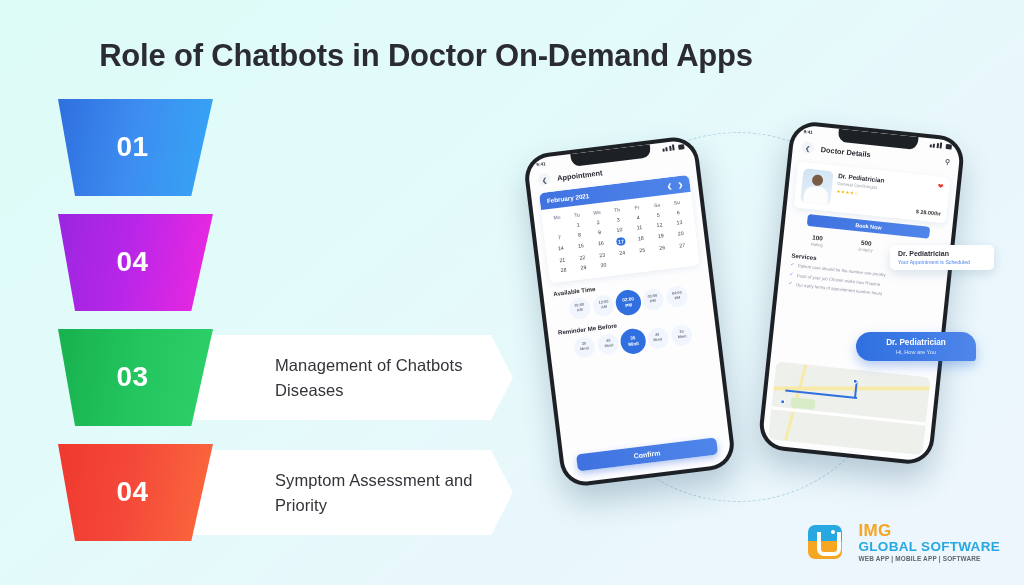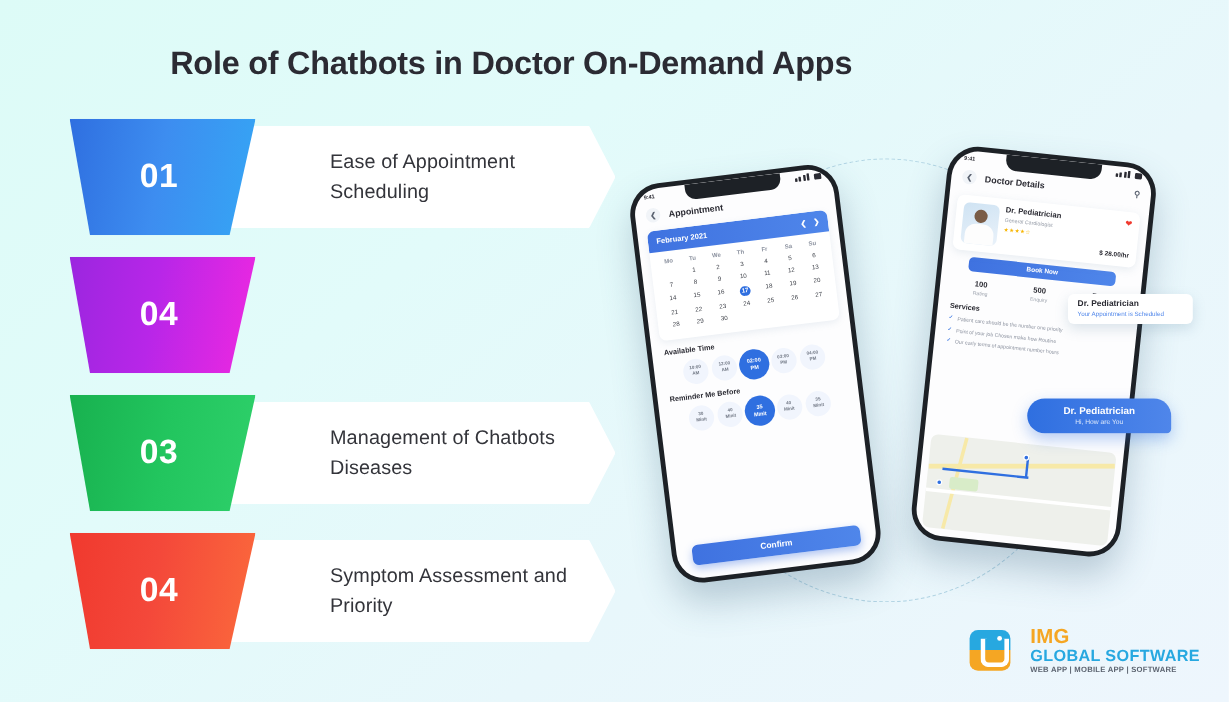--- a/index.html
+++ b/index.html
@@ -6,21 +6,21 @@
   html,body { width:1024px; height:585px; overflow:hidden; }
   body {
     font-family:"Liberation Sans", sans-serif;
     background:linear-gradient(140deg,#ddfbf7 0%,#e2fbfa 35%,#e8f7fb 65%,#eef6fd 100%);
     position:relative;
   }
 
   
   .title {
     position:absolute; top:38px; left:0; width:852px;
-    text-align:center; font-size:27px; font-weight:bold;
+    text-align:center; font-size:31px; font-weight:bold;
     color:#2b2b33; letter-spacing:-0.2px;
   }
 
   
   .steps { position:absolute; left:58px; top:105px; width:455px; }
   .step { position:relative; height:87px; margin-bottom:28px; }
 
   .step-body {
     position:absolute; left:120px; top:0; width:335px; height:85px;
     background:#fff; border-radius:7px;
@@ -214,23 +214,20 @@
   .logo-tag { font-size:6.4px; font-weight:bold; color:#5c6470; letter-spacing:.2px; margin-top:1.5px; }
 </style>
 </head>
 <body>
 
 <div class="title">Role of Chatbots in Doctor On-Demand Apps</div>
 
 <div class="steps">
 
   <div class="step">
-    <div class="step-body">
-      <div class="step-text">Ease of Appointment Scheduling</div>
-    </div>
     <div class="step-badge b1">
       <span class="step-num">01</span>
     </div>
   </div>
 
   <div class="step">
     <div class="step-badge b2">
       <span class="step-num">04</span>
     </div>
   </div>

